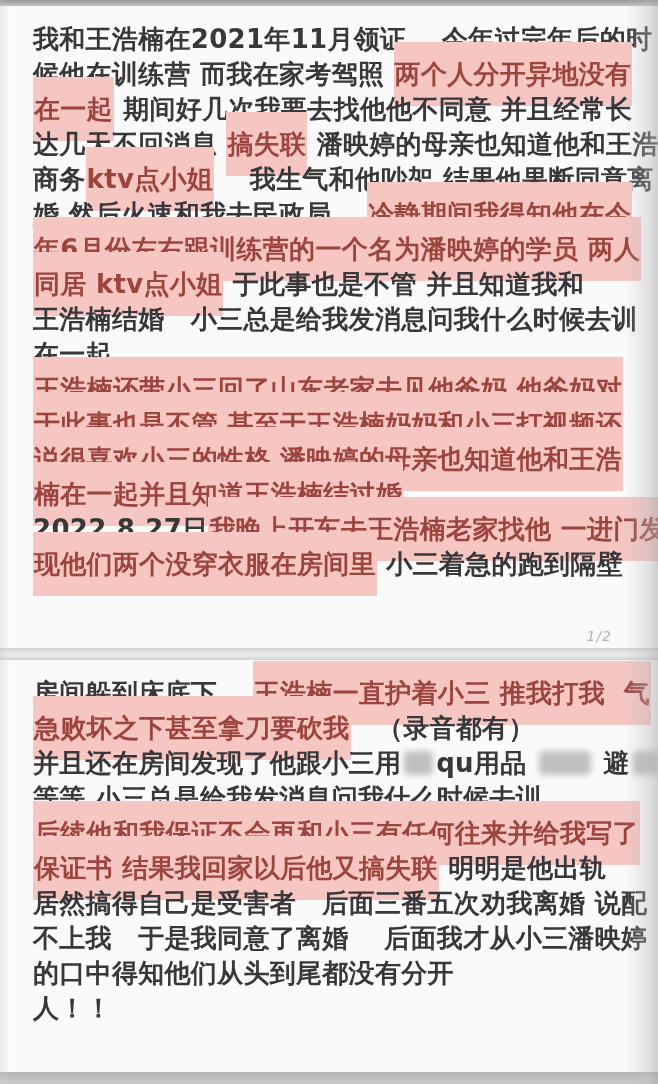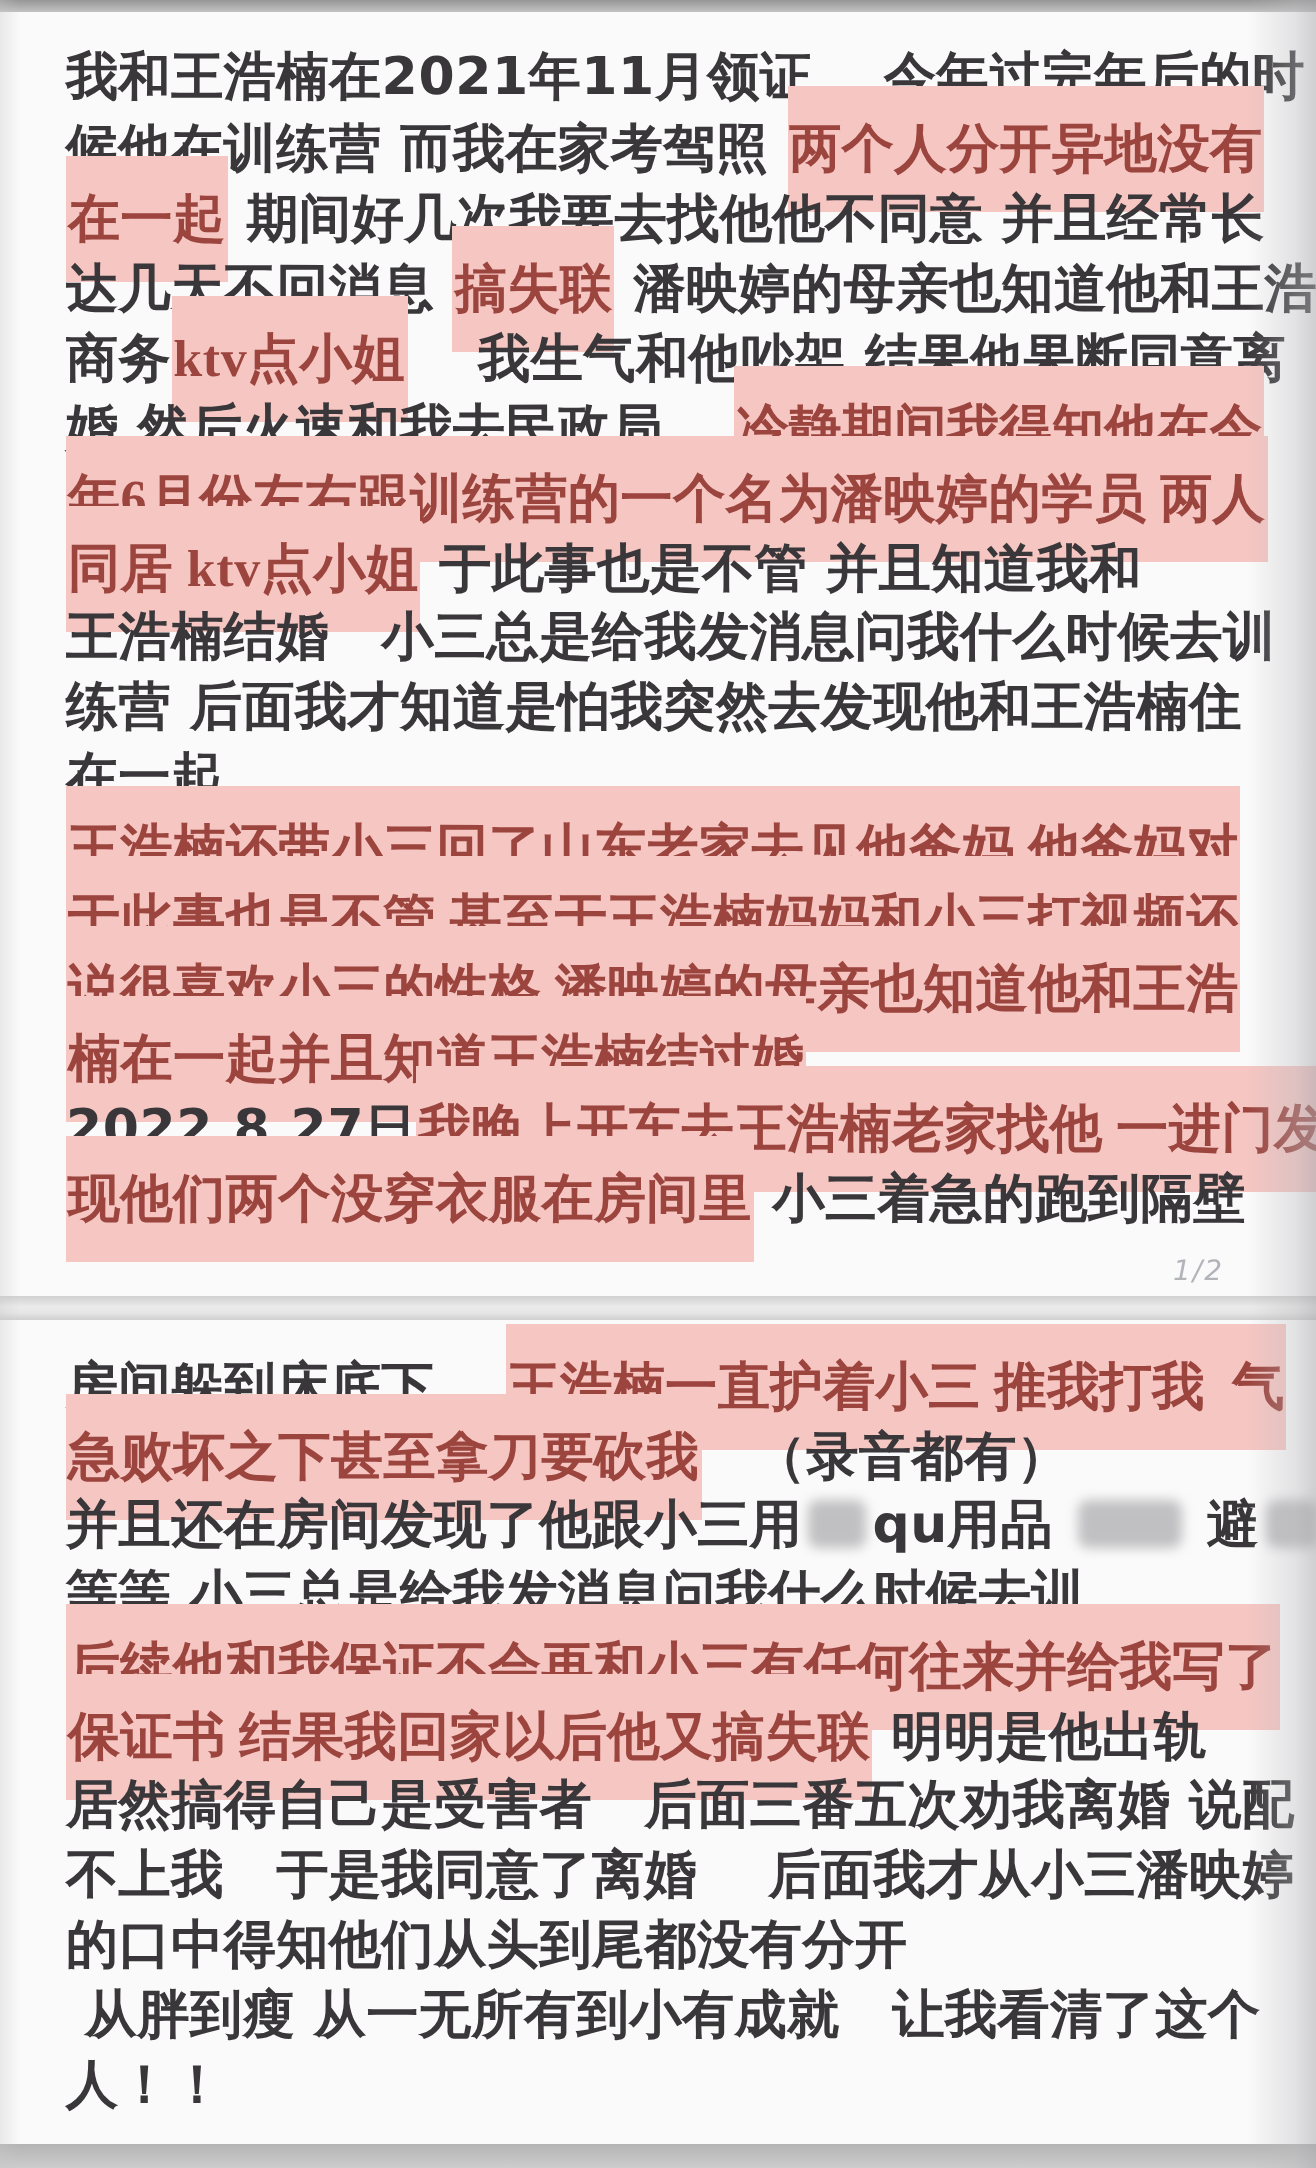--- a/index.html
+++ b/index.html
@@ -62,21 +62,20 @@
     font-weight:700;
     color:var(--text-color);
     white-space:pre;
     letter-spacing:0.3px;
   }
   .seg{white-space:pre;}
   .hl{
     background:var(--hl-bg);
     color:var(--hl-text);
     padding:17px 1px;
-    font-family:Liberation Serif, serif;
   }
   .censored{
     display:inline-block;
     vertical-align:-3px;
     height:24px;
     border-radius:5px;
     background:#909094;
     filter:blur(3px);
     opacity:0.55;
     margin:0 3px;
@@ -101,21 +100,20 @@
     <div id="card1-lines">
         <div class="line"><span class="seg">我和王浩楠在2021年11月领证　 今年过完年后的时</span></div>
         <div class="line"><span class="seg">候他在训练营 而我在家考驾照 </span><span class="seg hl">两个人分开异地没有</span></div>
         <div class="line"><span class="seg hl">在一起</span><span class="seg"> 期间好几次我要去找他他不同意 并且经常长</span></div>
         <div class="line"><span class="seg">达几天不回消息 </span><span class="seg hl">搞失联</span><span class="seg"> 潘映婷的母亲也知道他和王浩</span></div>
         <div class="line"><span class="seg">商务</span><span class="seg hl">ktv点小姐</span><span class="seg">　 我生气和他吵架 结果他果断同意离</span></div>
         <div class="line"><span class="seg">婚 然后火速和我去民政局　 </span><span class="seg hl">冷静期间我得知他在今</span></div>
         <div class="line"><span class="seg hl">年6月份左右跟训练营的一个名为潘映婷的学员 两人</span></div>
         <div class="line"><span class="seg hl">同居 ktv点小姐</span><span class="seg"> 于此事也是不管 并且知道我和</span></div>
         <div class="line"><span class="seg">王浩楠结婚　小三总是给我发消息问我什么时候去训</span></div>
-        <div class="line"><span class="seg">练营 后面我才知道是怕我突然去发现他和王浩楠住</span></div>
         <div class="line"><span class="seg">在一起</span></div>
         <div class="line"><span class="seg hl">王浩楠还带小三回了山东老家去见他爸妈 他爸妈对</span></div>
         <div class="line"><span class="seg hl">于此事也是不管 甚至于王浩楠妈妈和小三打视频还</span></div>
         <div class="line"><span class="seg hl">说很喜欢小三的性格 潘映婷的母亲也知道他和王浩</span></div>
         <div class="line"><span class="seg hl">楠在一起并且知道王浩楠结过婚</span></div>
         <div class="line"><span class="seg">2022.8.27日</span><span class="seg hl">我晚上开车去王浩楠老家找他 一进门发</span></div>
         <div class="line"><span class="seg hl">现他们两个没穿衣服在房间里</span><span class="seg"> 小三着急的跑到隔壁</span></div>
       </div>
     <div class="page-indicator">1/2</div>
   </div>
@@ -126,21 +124,20 @@
     <div id="card2-lines">
         <div class="line"><span class="seg">房间躲到床底下　 </span><span class="seg hl">王浩楠一直护着小三 推我打我  气</span></div>
         <div class="line"><span class="seg hl">急败坏之下甚至拿刀要砍我</span><span class="seg">　（录音都有）</span></div>
         <div class="line"><span class="seg">并且还在房间发现了他跟小三用</span><span class="censored" style="width: 29px;"></span><span class="seg">qu用品 </span><span class="censored" style="width: 52px;"></span><span class="seg"> 避</span><span class="censored" style="width: 26px;"></span></div>
         <div class="line"><span class="seg">等等 小三总是给我发消息问我什么时候去训</span></div>
         <div class="line"><span class="seg hl">后续他和我保证不会再和小三有任何往来并给我写了</span></div>
         <div class="line"><span class="seg hl">保证书 结果我回家以后他又搞失联</span><span class="seg"> 明明是他出轨</span></div>
         <div class="line"><span class="seg">居然搞得自己是受害者　后面三番五次劝我离婚 说配</span></div>
         <div class="line"><span class="seg">不上我　于是我同意了离婚　 后面我才从小三潘映婷</span></div>
         <div class="line"><span class="seg">的口中得知他们从头到尾都没有分开</span></div>
-        <div class="line"><span class="seg"> 从胖到瘦 从一无所有到小有成就　让我看清了这个</span></div>
         <div class="line"><span class="seg">人！！</span></div>
       </div>
   </div>
 
   <div class="edge-strip-bottom"></div>
   <div class="left-shadow"></div>
   <div class="right-shadow"></div>
 </div>
 
 </body></html>

